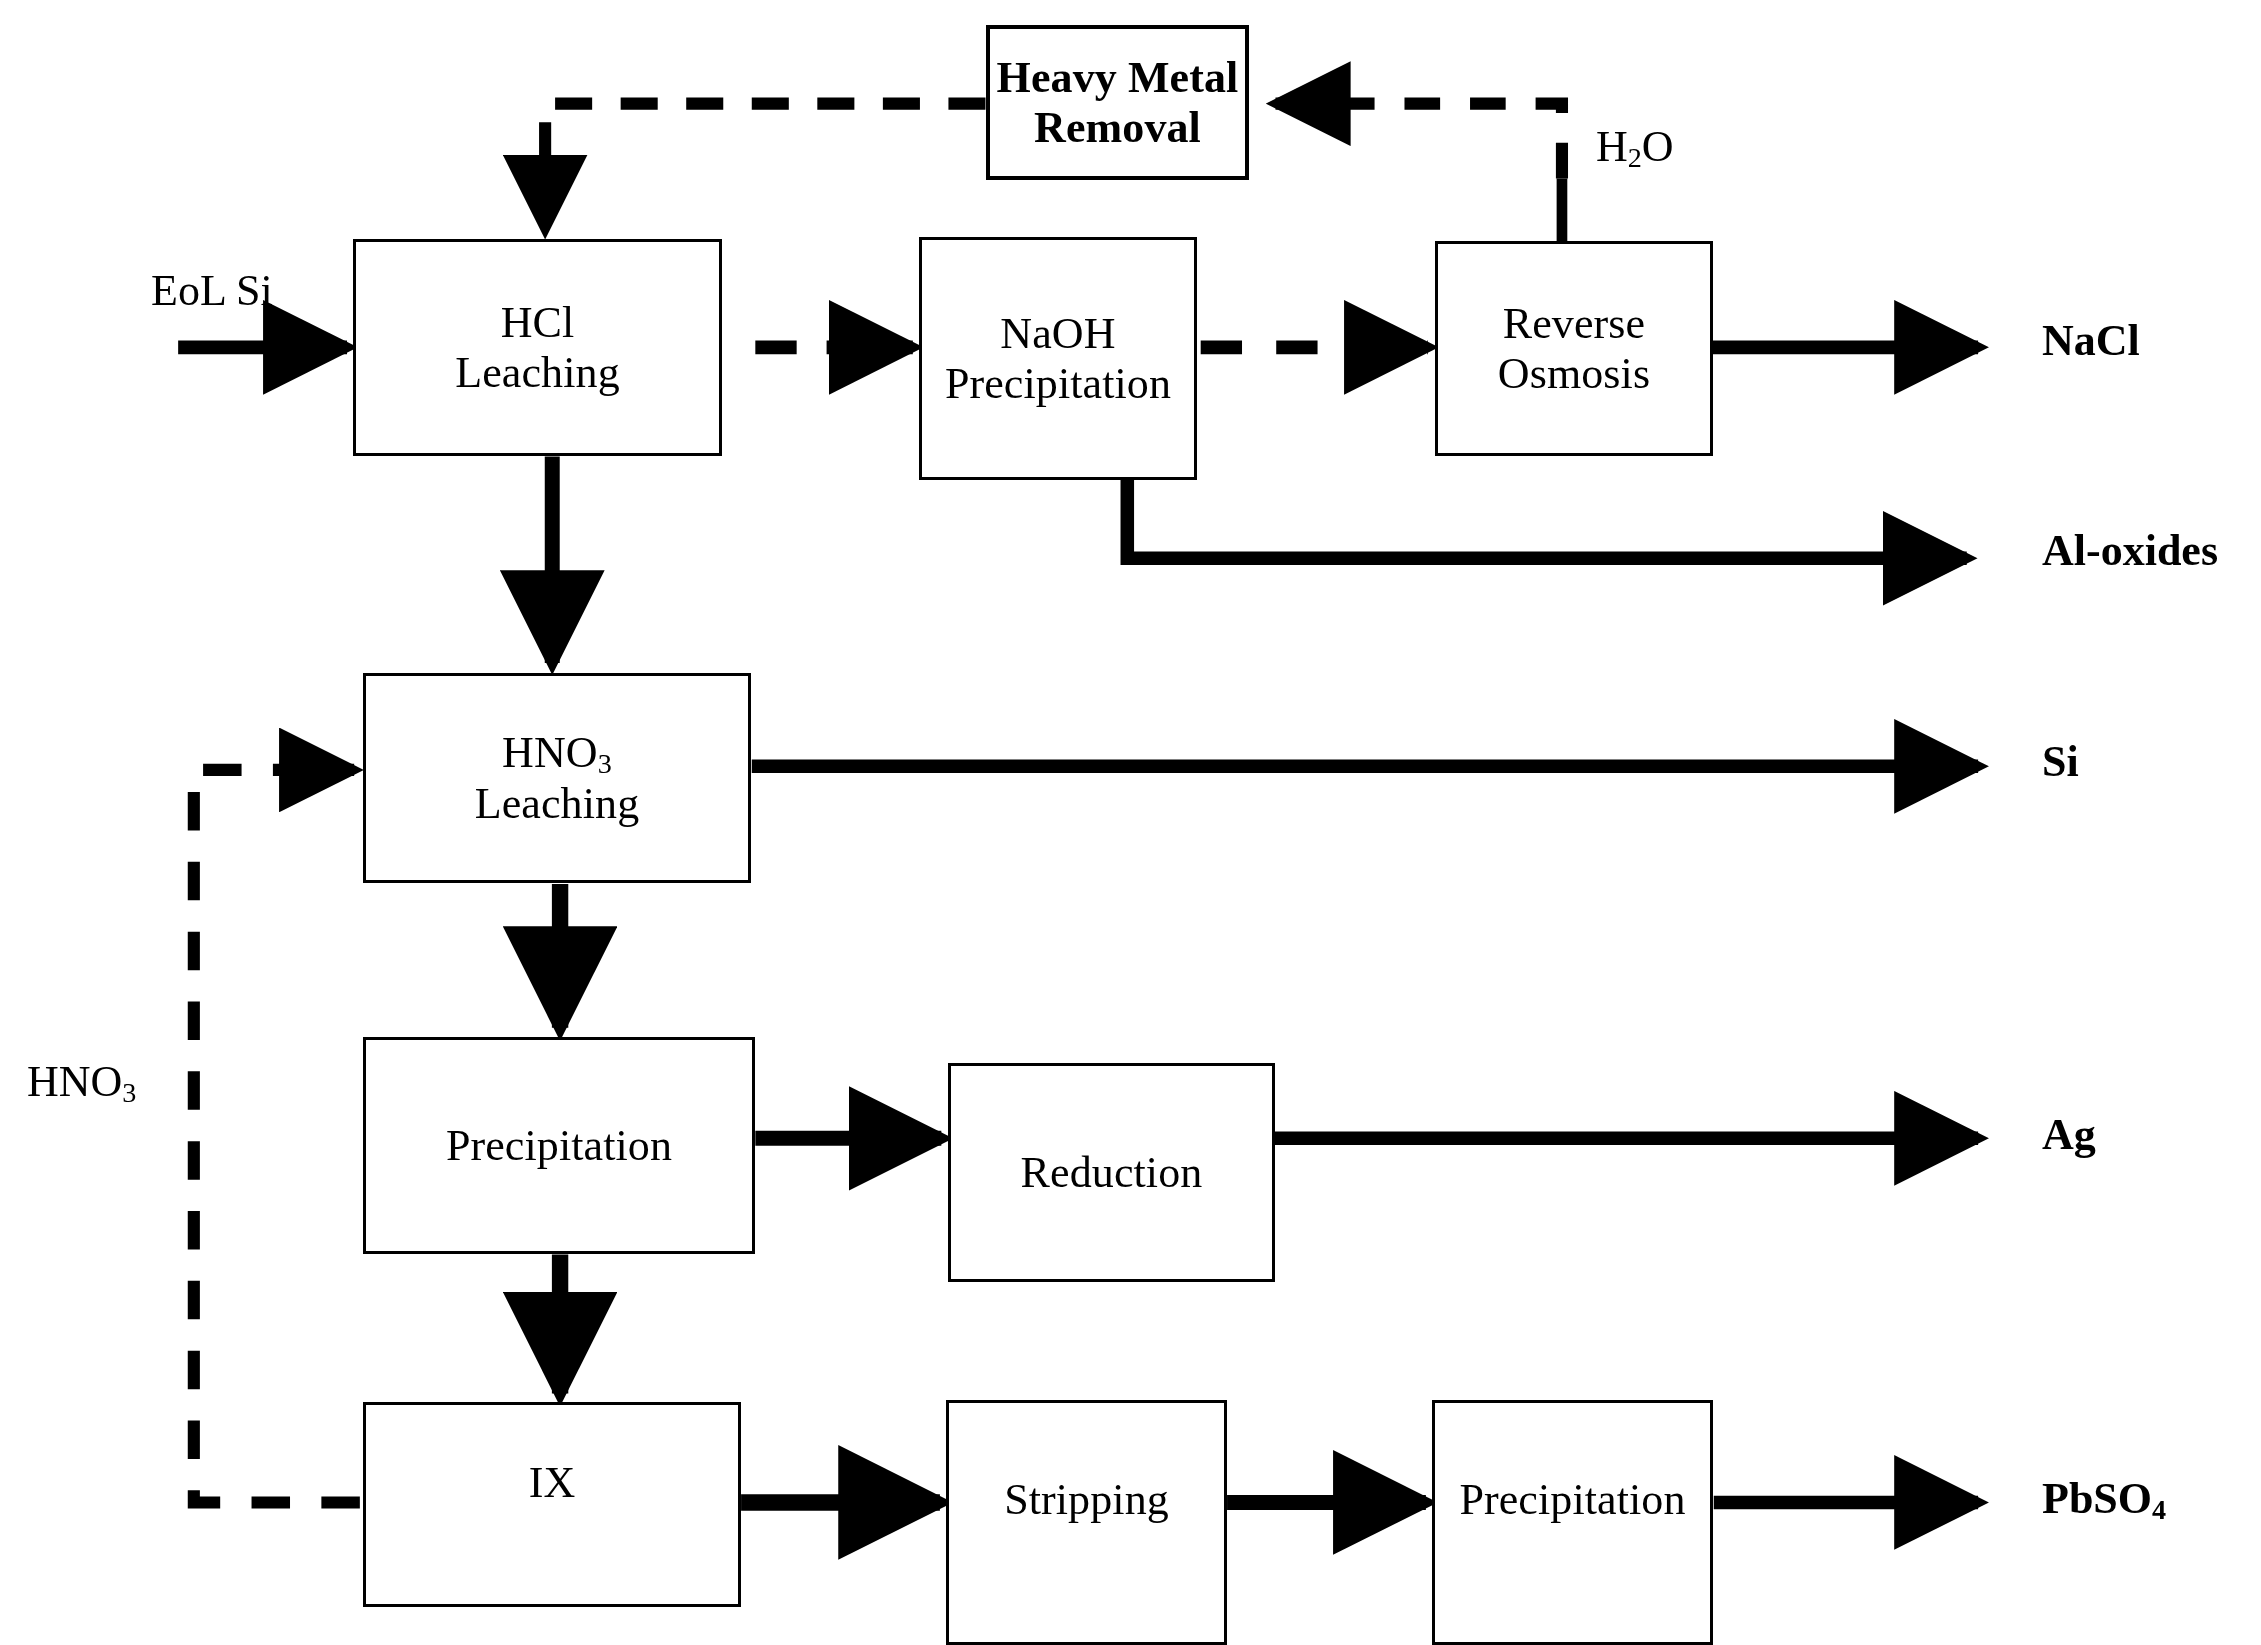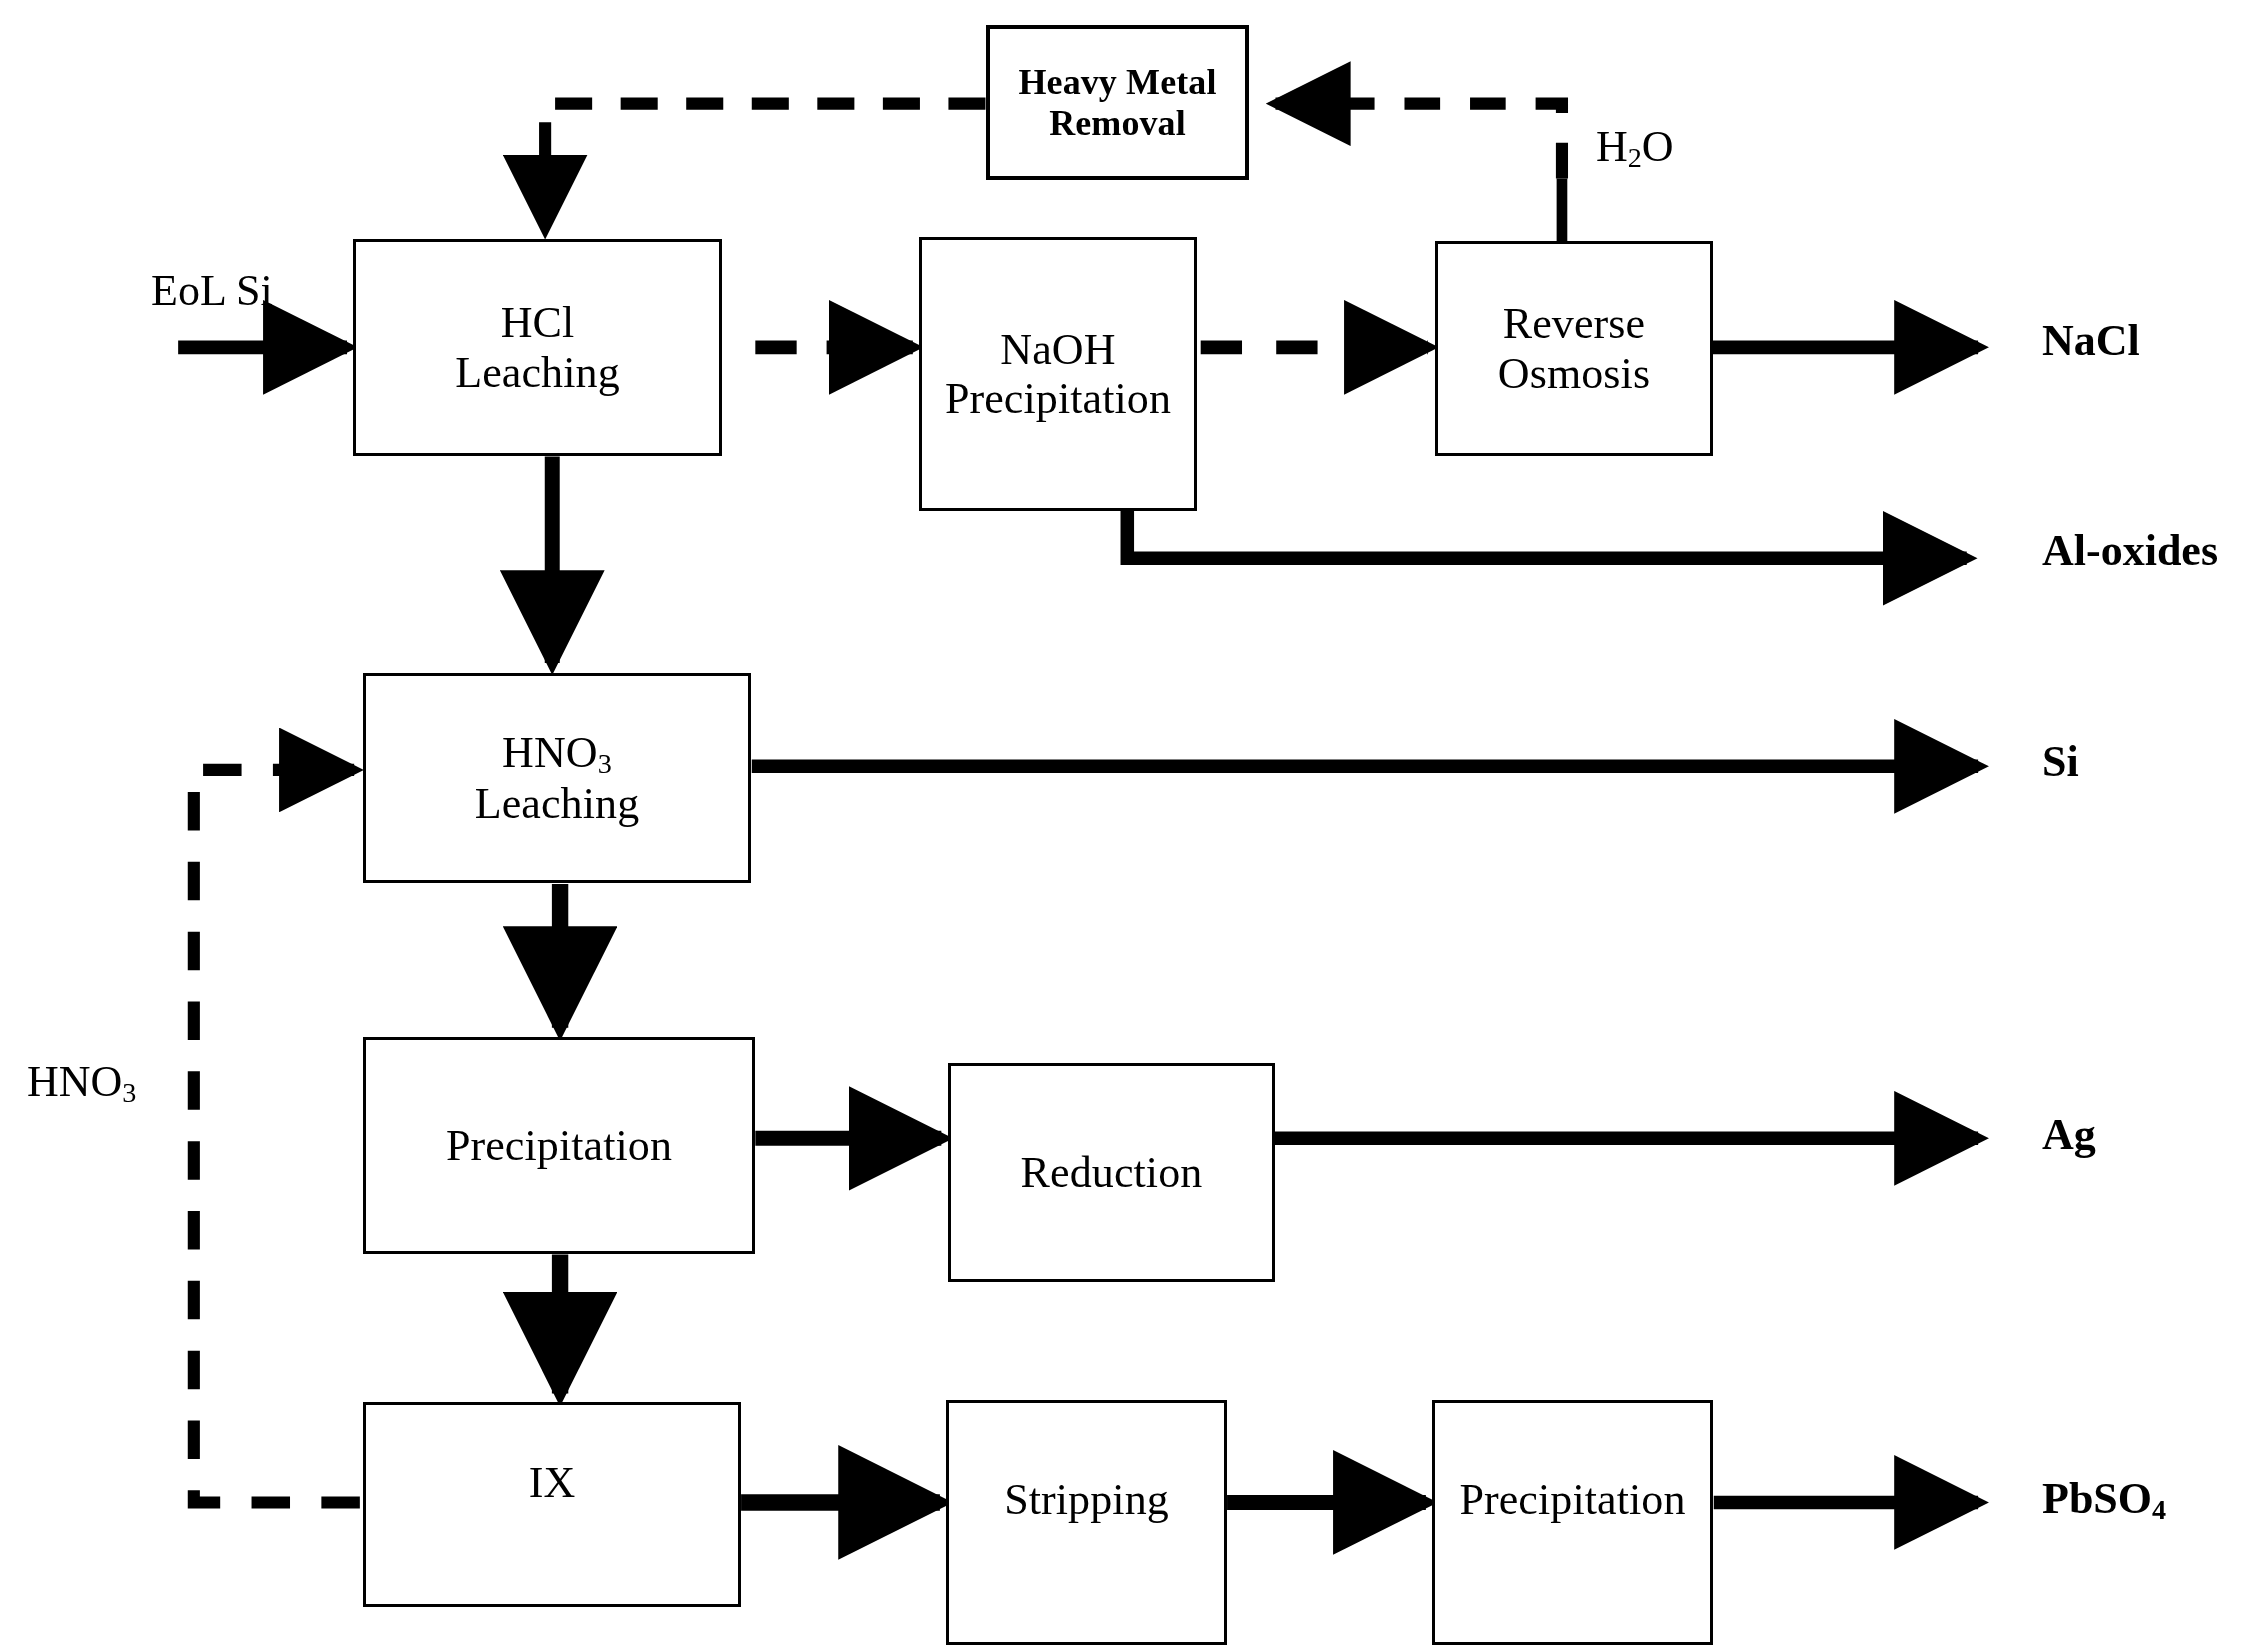--- a/index.html
+++ b/index.html
@@ -61,34 +61,34 @@
     <line x1="1040" y1="2108" x2="1319" y2="2108" stroke="#000" stroke-width="23" marker-end="url(#ah)"></line>
 
     <line x1="1722" y1="2108" x2="2001" y2="2108" stroke="#000" stroke-width="21" marker-end="url(#ah)"></line>
 
     <line x1="2405" y1="2108" x2="2776" y2="2108" stroke="#000" stroke-width="19" marker-end="url(#ah)"></line>
 
     <path d="M505,2108 L272,2108 L272,1080 L497,1080" fill="none" stroke="#000" stroke-width="17" stroke-dasharray="54 44" marker-end="url(#ah)"></path>
   </svg>
 
   <div class="node" style="left:986px;top:25px;width:263px;height:155px;border-width:4.3px;">
-    <div class="lbl" style="font-weight:bold;font-size:36px;">
+    <div class="lbl" style="font-weight:bold;font-size:44px;">
       <span>Heavy Metal</span><br>
       <span>Removal</span>
     </div>
   </div>
 
   <div class="node" style="left:353px;top:239px;width:369px;height:217px;">
     <div class="lbl">
       <span>HCl</span><br>
       <span>Leaching</span>
     </div>
   </div>
 
-  <div class="node" style="left:919px;top:237px;width:278px;height:274px;">
+  <div class="node" style="left:919px;top:237px;width:278px;height:243px;">
     <div class="lbl">
       <span>NaOH</span><br>
       <span>Precipitation</span>
     </div>
   </div>
 
   <div class="node" style="left:1435px;top:241px;width:278px;height:215px;">
     <div class="lbl">
       <span>Reverse</span><br>
       <span>Osmosis</span>

